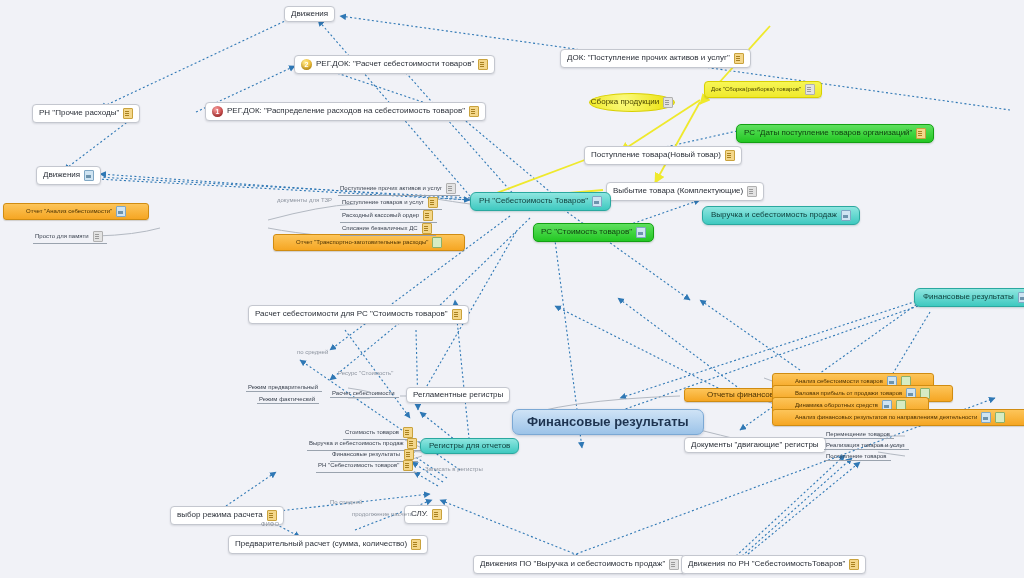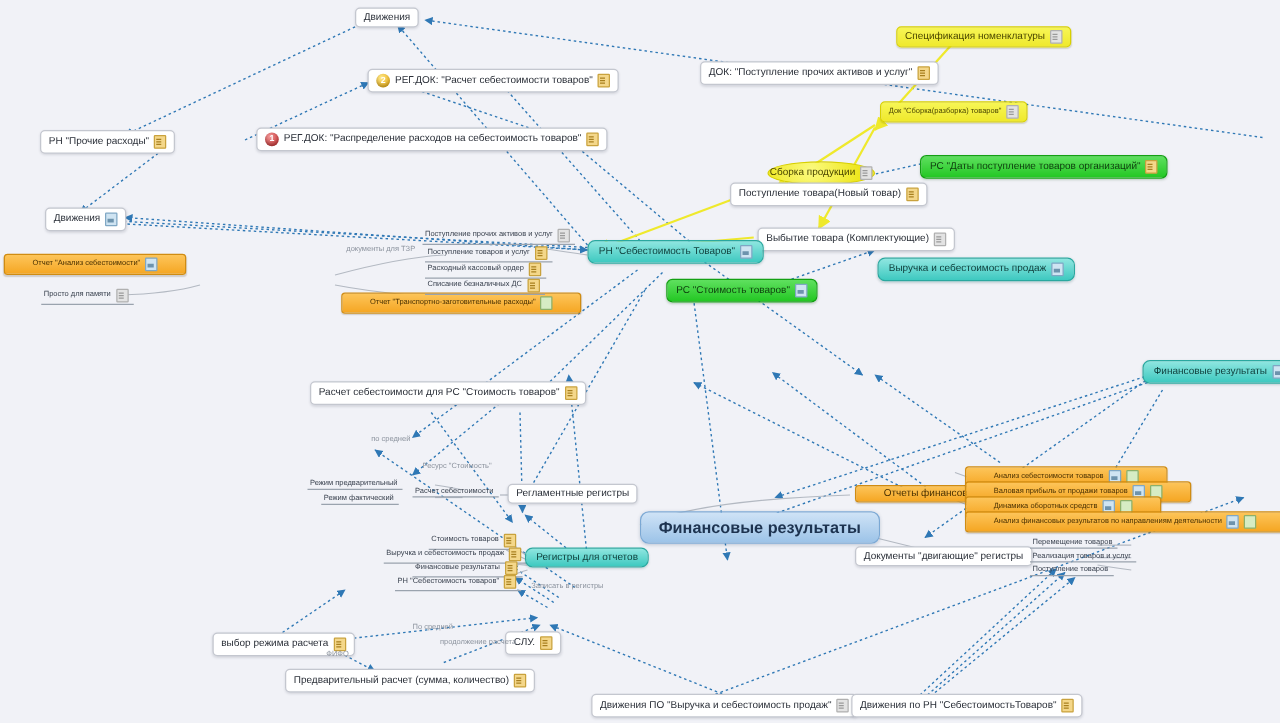--- a/index.html
+++ b/index.html
@@ -256,31 +256,27 @@
   <div class="node k-plainline sz-xs" style="left:340px;top:222px;">
     <span class="lbl">Списание безналичных ДС</span>
     <span class="ic note"></span>
   </div>
 
   <div class="node k-white sz-m" style="left:560px;top:49px;">
     <span class="lbl">ДОК: "Поступление прочих активов и услуг"</span>
     <span class="ic note"></span>
   </div>
 
-  <div class="node k-yellow sz-m" style="left:717px;top:21px;">
-    <span class="lbl">Спецификация номенклатуры</span>
-    <span class="ic grey"></span>
-  </div>
 
   <div class="node k-yellow sz-xs" style="left:704px;top:81px;">
     <span class="lbl">Док "Сборка(разборка) товаров"</span>
     <span class="ic grey"></span>
   </div>
 
-  <div class="node k-yellow-el sz-m" style="left:614px;top:93px;width:86px;height:19px;margin-top:36px;">
+  <div class="node k-yellow-el sz-m" style="left:589px;top:93px;width:86px;height:19px;">
     <span class="lbl">Сборка продукции</span>
     <span class="ic grey"></span>
   </div>
 
   <div class="node k-green sz-m" style="left:736px;top:124px;">
     <span class="lbl">РС "Даты поступление товаров организаций"</span>
     <span class="ic note"></span>
   </div>
 
   <div class="node k-white sz-m" style="left:606px;top:182px;">

